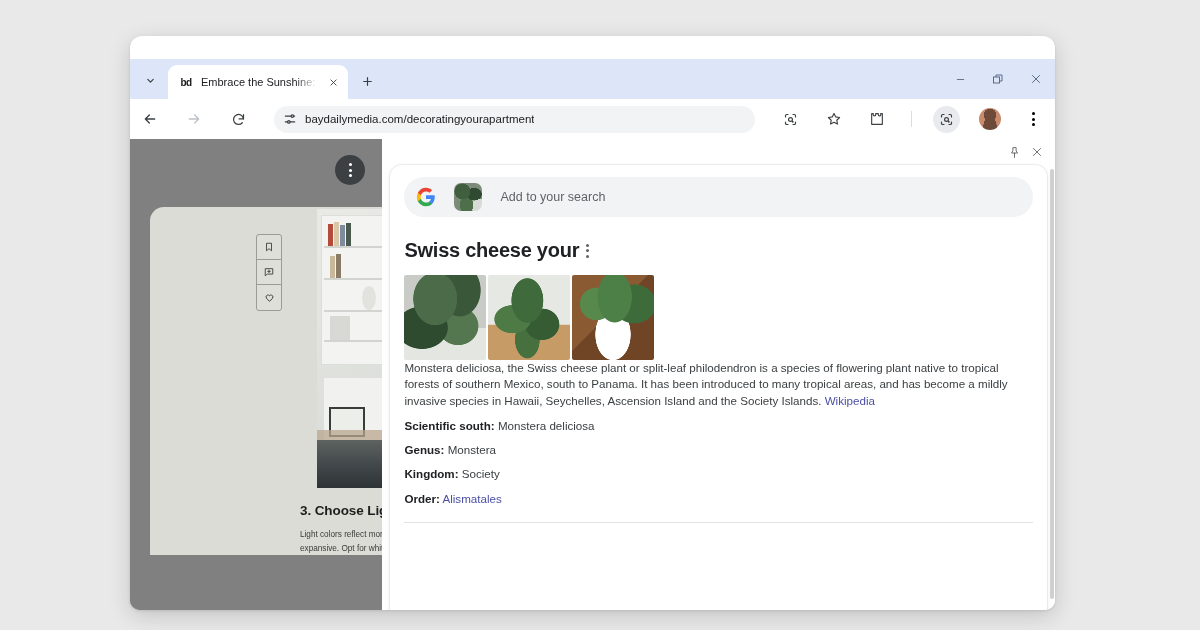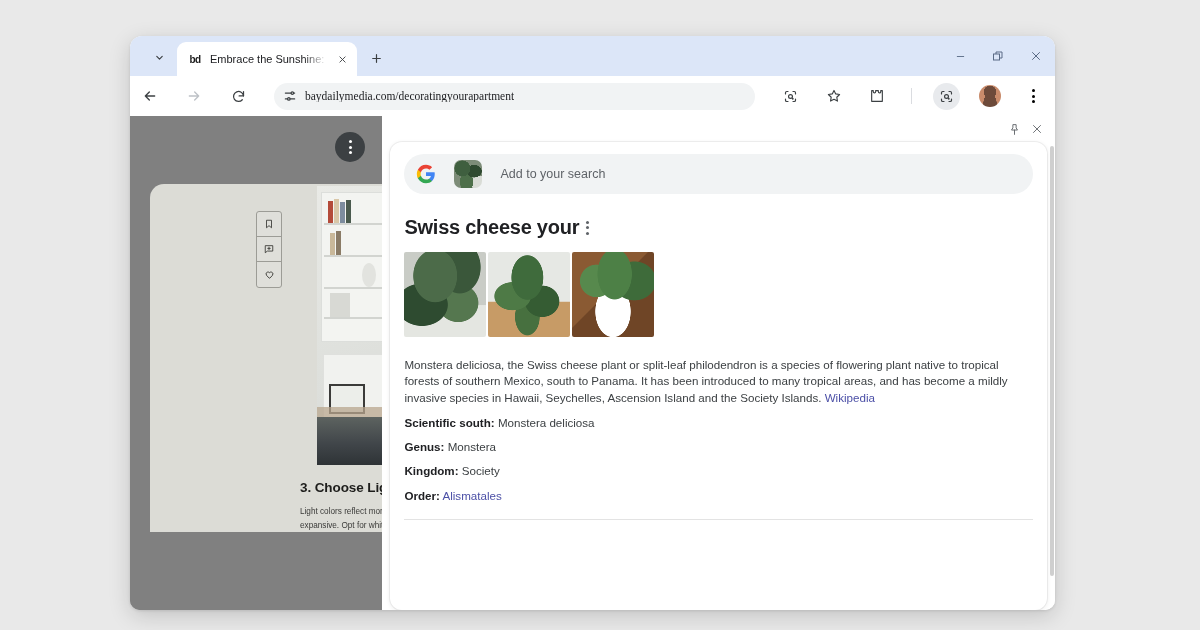--- a/index.html
+++ b/index.html
@@ -20,21 +20,22 @@
     box-shadow: 0 6px 22px rgba(0,0,0,.16), 0 1px 3px rgba(0,0,0,.10);
     overflow: hidden;
   }
 
   
   #tab-strip {
     position: relative;
     height: 40px;
     background: #dce6f8;
     display: flex; align-items: flex-end;
-    padding-left: 15px;
+    padding-left: 6px;
+    margin-top: 23px;
   }
   .tab-search-btn {
     width: 28px; height: 28px; margin-bottom: 5px; margin-right: 4px;
     border-radius: 14px;
     display: flex; align-items: center; justify-content: center;
     color: #3c4043;
   }
   .tab {
     height: 34px;
     min-width: 175px; max-width: 180px;
@@ -78,21 +79,20 @@
     color: #5a6b86;
   }
 
   
   #toolbar {
     height: 40px;
     background: #ffffff;
     display: flex; align-items: center;
     padding: 0 8px 0 6px;
     gap: 16px;
-    font-family: Liberation Serif, serif;
   }
   .nav-btn {
     width: 28px; height: 28px; flex: 0 0 28px;
     display: flex; align-items: center; justify-content: center;
     border-radius: 50%; color: #3c4043;
   }
   .nav-btn.disabled { color: #bdc1c6; }
 
   #omnibox {
     flex: 1 1 auto;
@@ -292,21 +292,21 @@
       radial-gradient(ellipse at 48% 76%, #47703f 0 20%, transparent 21%),
       linear-gradient(180deg,#e6e8e4 0 58%, #c79b66 59% 100%); }
   .th3 { background:
       radial-gradient(ellipse at 52% 26%, #4d8046 0 28%, transparent 29%),
       radial-gradient(ellipse at 76% 34%, #3e6b3a 0 24%, transparent 25%),
       radial-gradient(ellipse at 30% 34%, #57894d 0 20%, transparent 21%),
       radial-gradient(ellipse at 50% 70%, #ffffff 0 30%, transparent 31%),
       linear-gradient(135deg,#8a5a33 0 45%, #6f4526 46% 100%); }
 
   #entity-desc {
-    margin-top: 20px;
+    margin-top: 0;
     font-size: 11.6px; line-height: 1.42; color: #3c4043;
   }
   #entity-desc a, .fact-link { color: #4b4fa6; text-decoration: none; }
 
   .fact-row {
     margin-top: 9px;
     font-size: 11.6px; color: #3c4043; line-height: 1.3;
   }
   .fact-label { font-weight: 700; color: #202124; }
 

